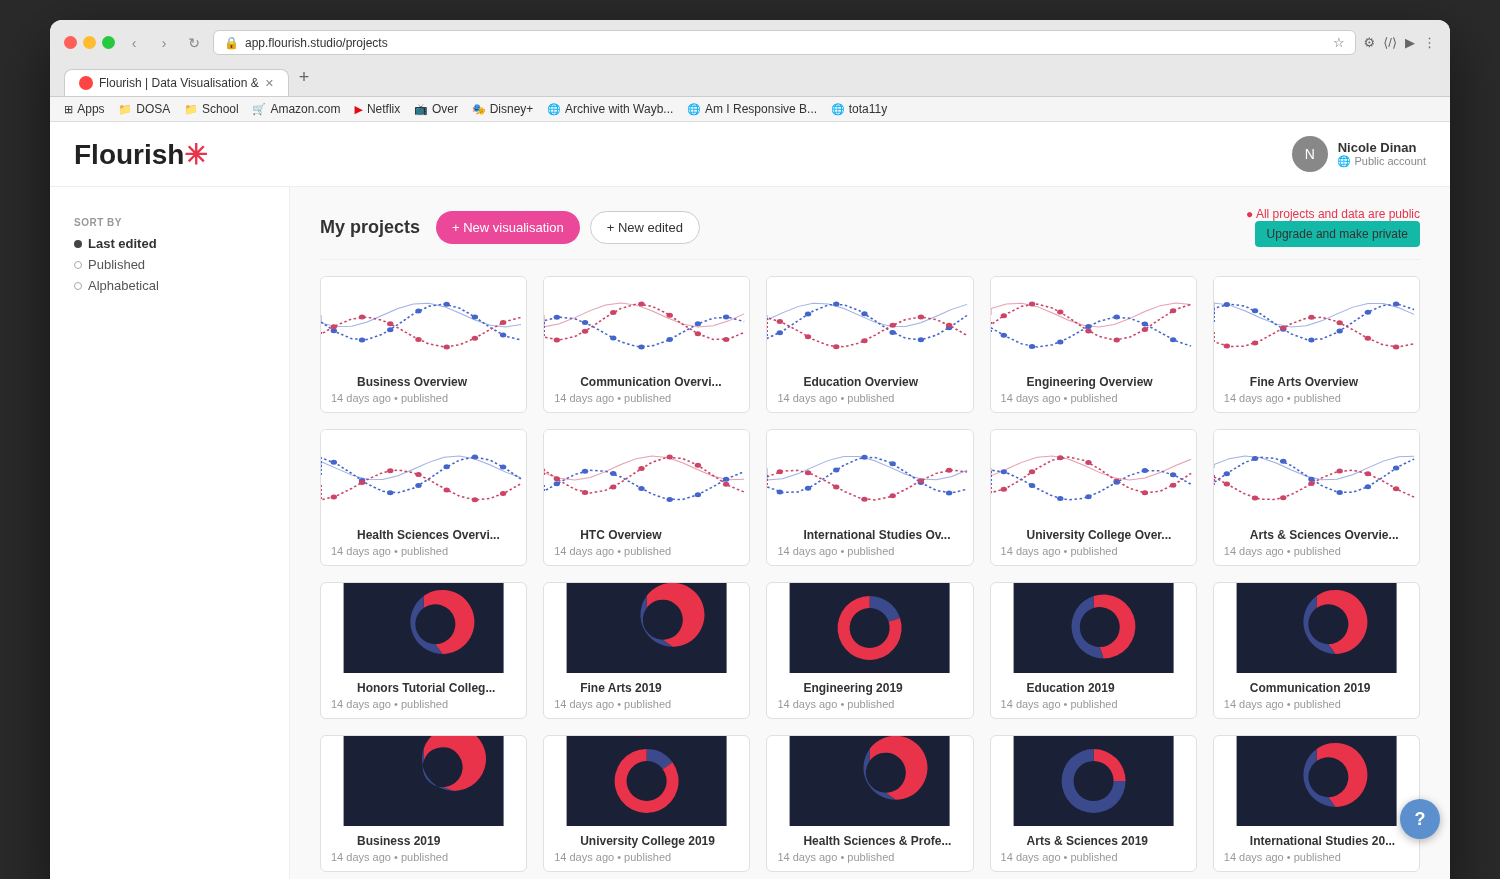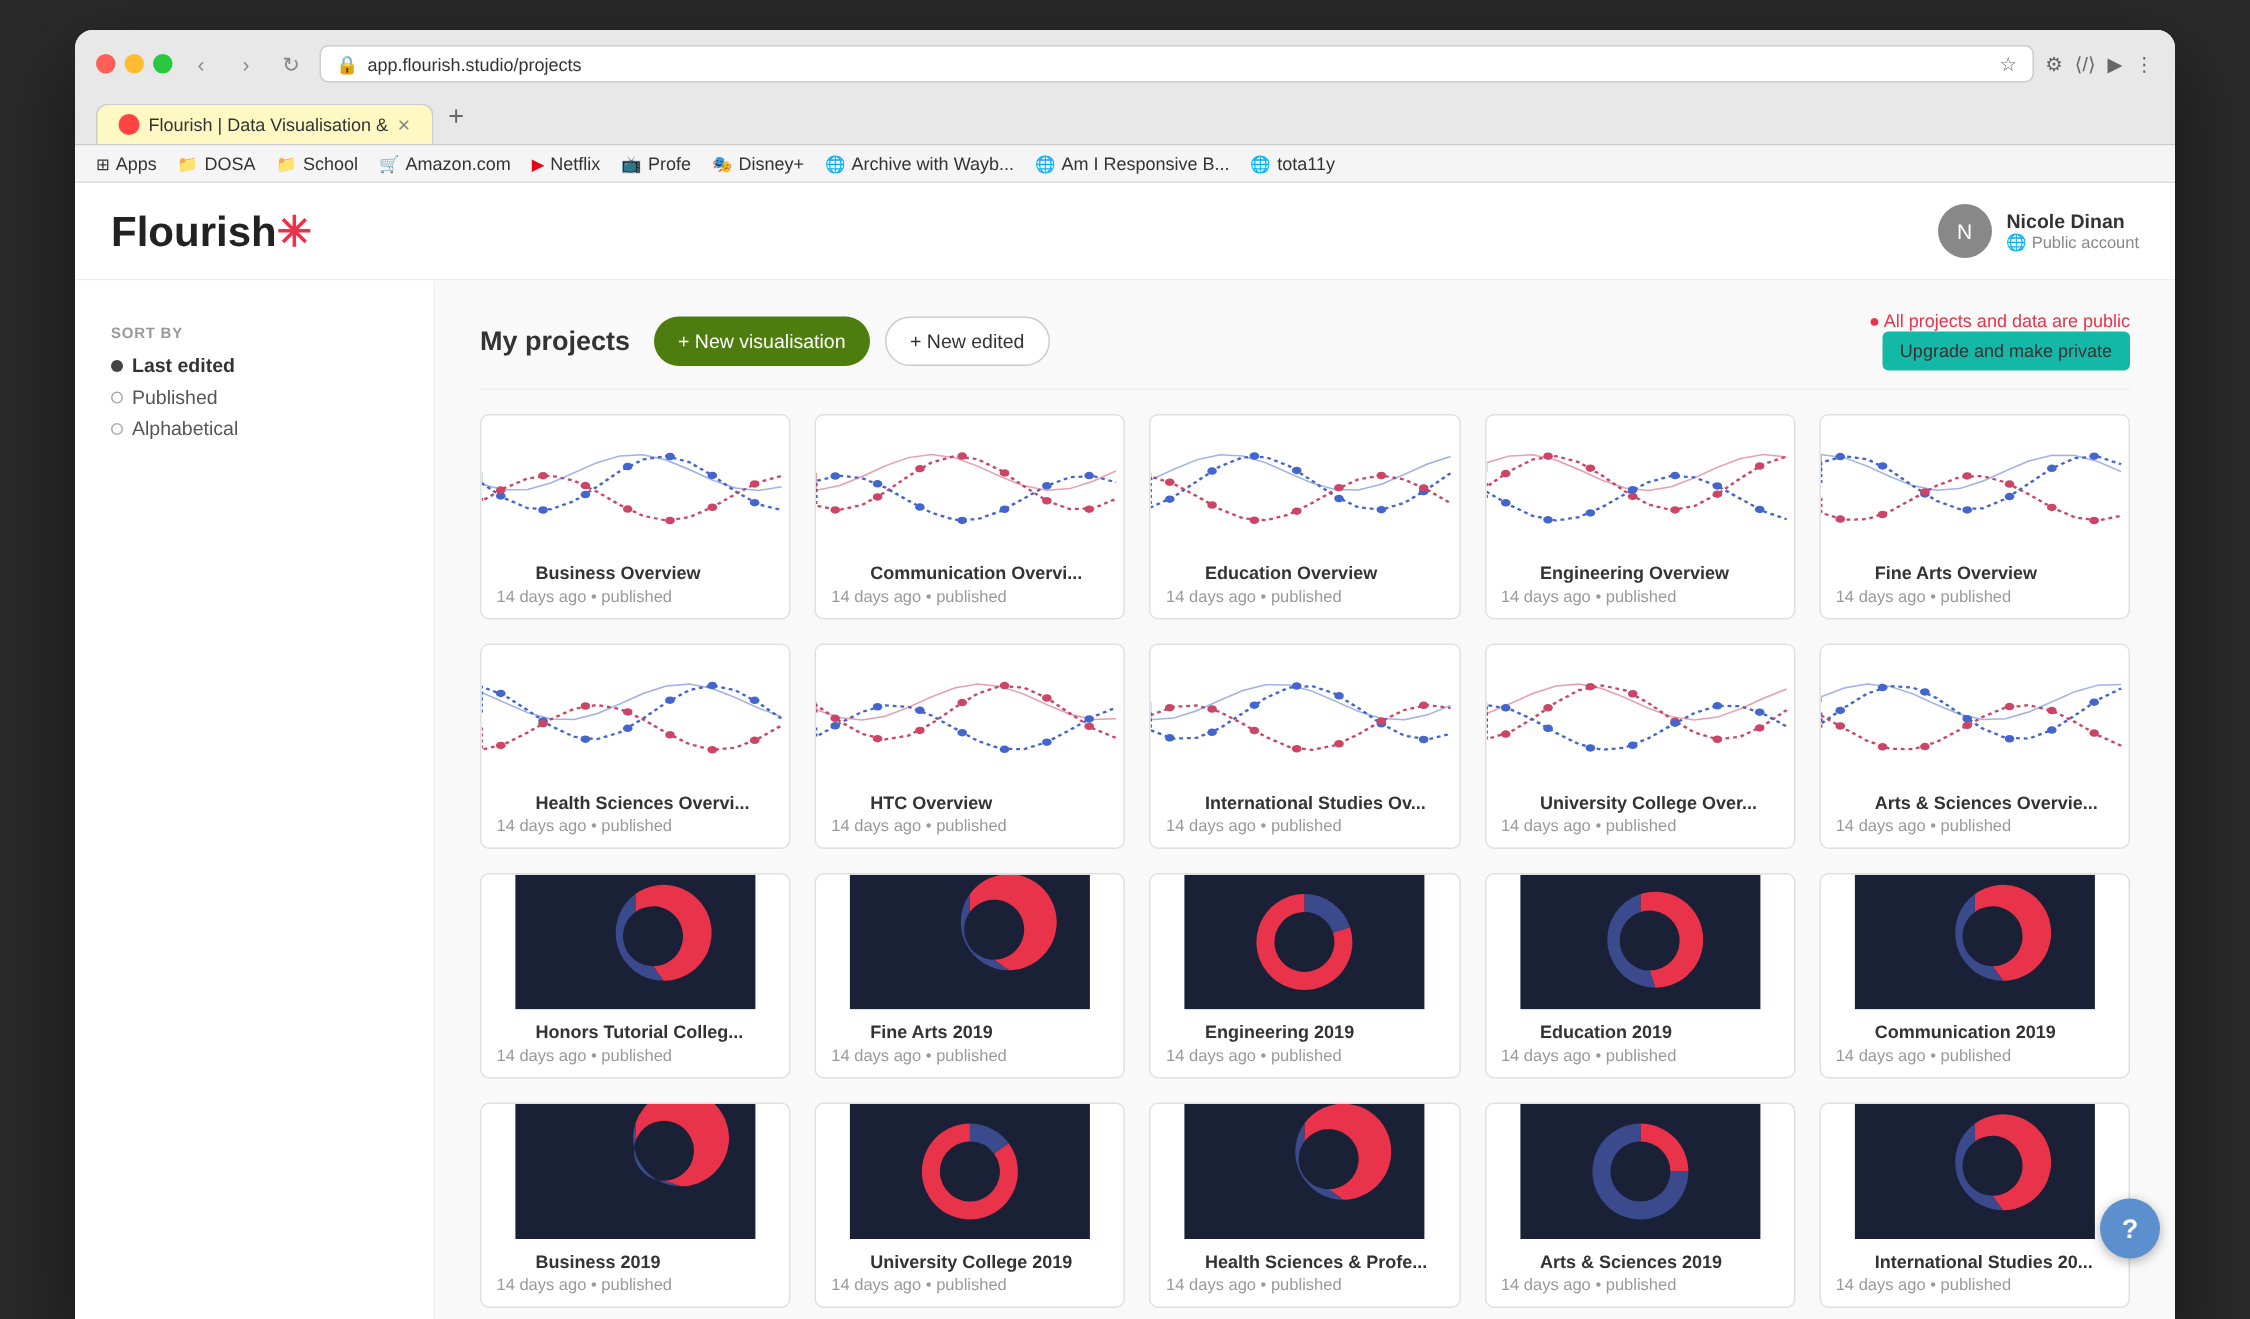--- a/index.html
+++ b/index.html
@@ -68,21 +68,21 @@
       margin-left: auto;
     }
     .browser-icon { font-size: 13px; color: #666; cursor: pointer; }
     .tab-bar {
       display: flex;
       align-items: flex-end;
       gap: 2px;
       margin-bottom: 0;
     }
     .tab {
-      background: #fef9c3;
+      background: #ffffff;
       border-radius: 8px 8px 0 0;
       padding: 6px 14px;
       font-size: 12px;
       color: #333;
       display: flex;
       align-items: flex-end;
       gap: 6px;
       border: 1px solid #ccc;
       border-bottom: none;
     }
@@ -178,21 +178,21 @@
       background: #14b8a6;
       border: none;
       border-radius: 4px;
       padding: 6px 12px;
       font-size: 12px;
       color: #333;
       cursor: pointer;
       font-weight: 400;
     }
     .btn-new-vis {
-      background: #4d7c0f;
+      background: #ec4899;
       color: white;
       border: none;
       border-radius: 20px;
       padding: 8px 16px;
       font-size: 13px;
       cursor: pointer;
       display: flex;
       align-items: center;
       gap: 6px;
       text-align: center;
@@ -335,21 +335,21 @@
     <div class="bookmark-item">
       <span class="bookmark-icon">🛒</span>
       <span>Amazon.com</span>
     </div>
     <div class="bookmark-item">
       <span class="bookmark-icon" style="color:#e50914;">▶</span>
       <span>Netflix</span>
     </div>
     <div class="bookmark-item">
       <span class="bookmark-icon">📺</span>
-      <span>Profe</span>
+      <span>Over</span>
     </div>
     <div class="bookmark-item">
       <span class="bookmark-icon">🎭</span>
       <span>Disney+</span>
     </div>
     <div class="bookmark-item">
       <span class="bookmark-icon">🌐</span>
       <span>Archive with Wayb...</span>
     </div>
     <div class="bookmark-item">

